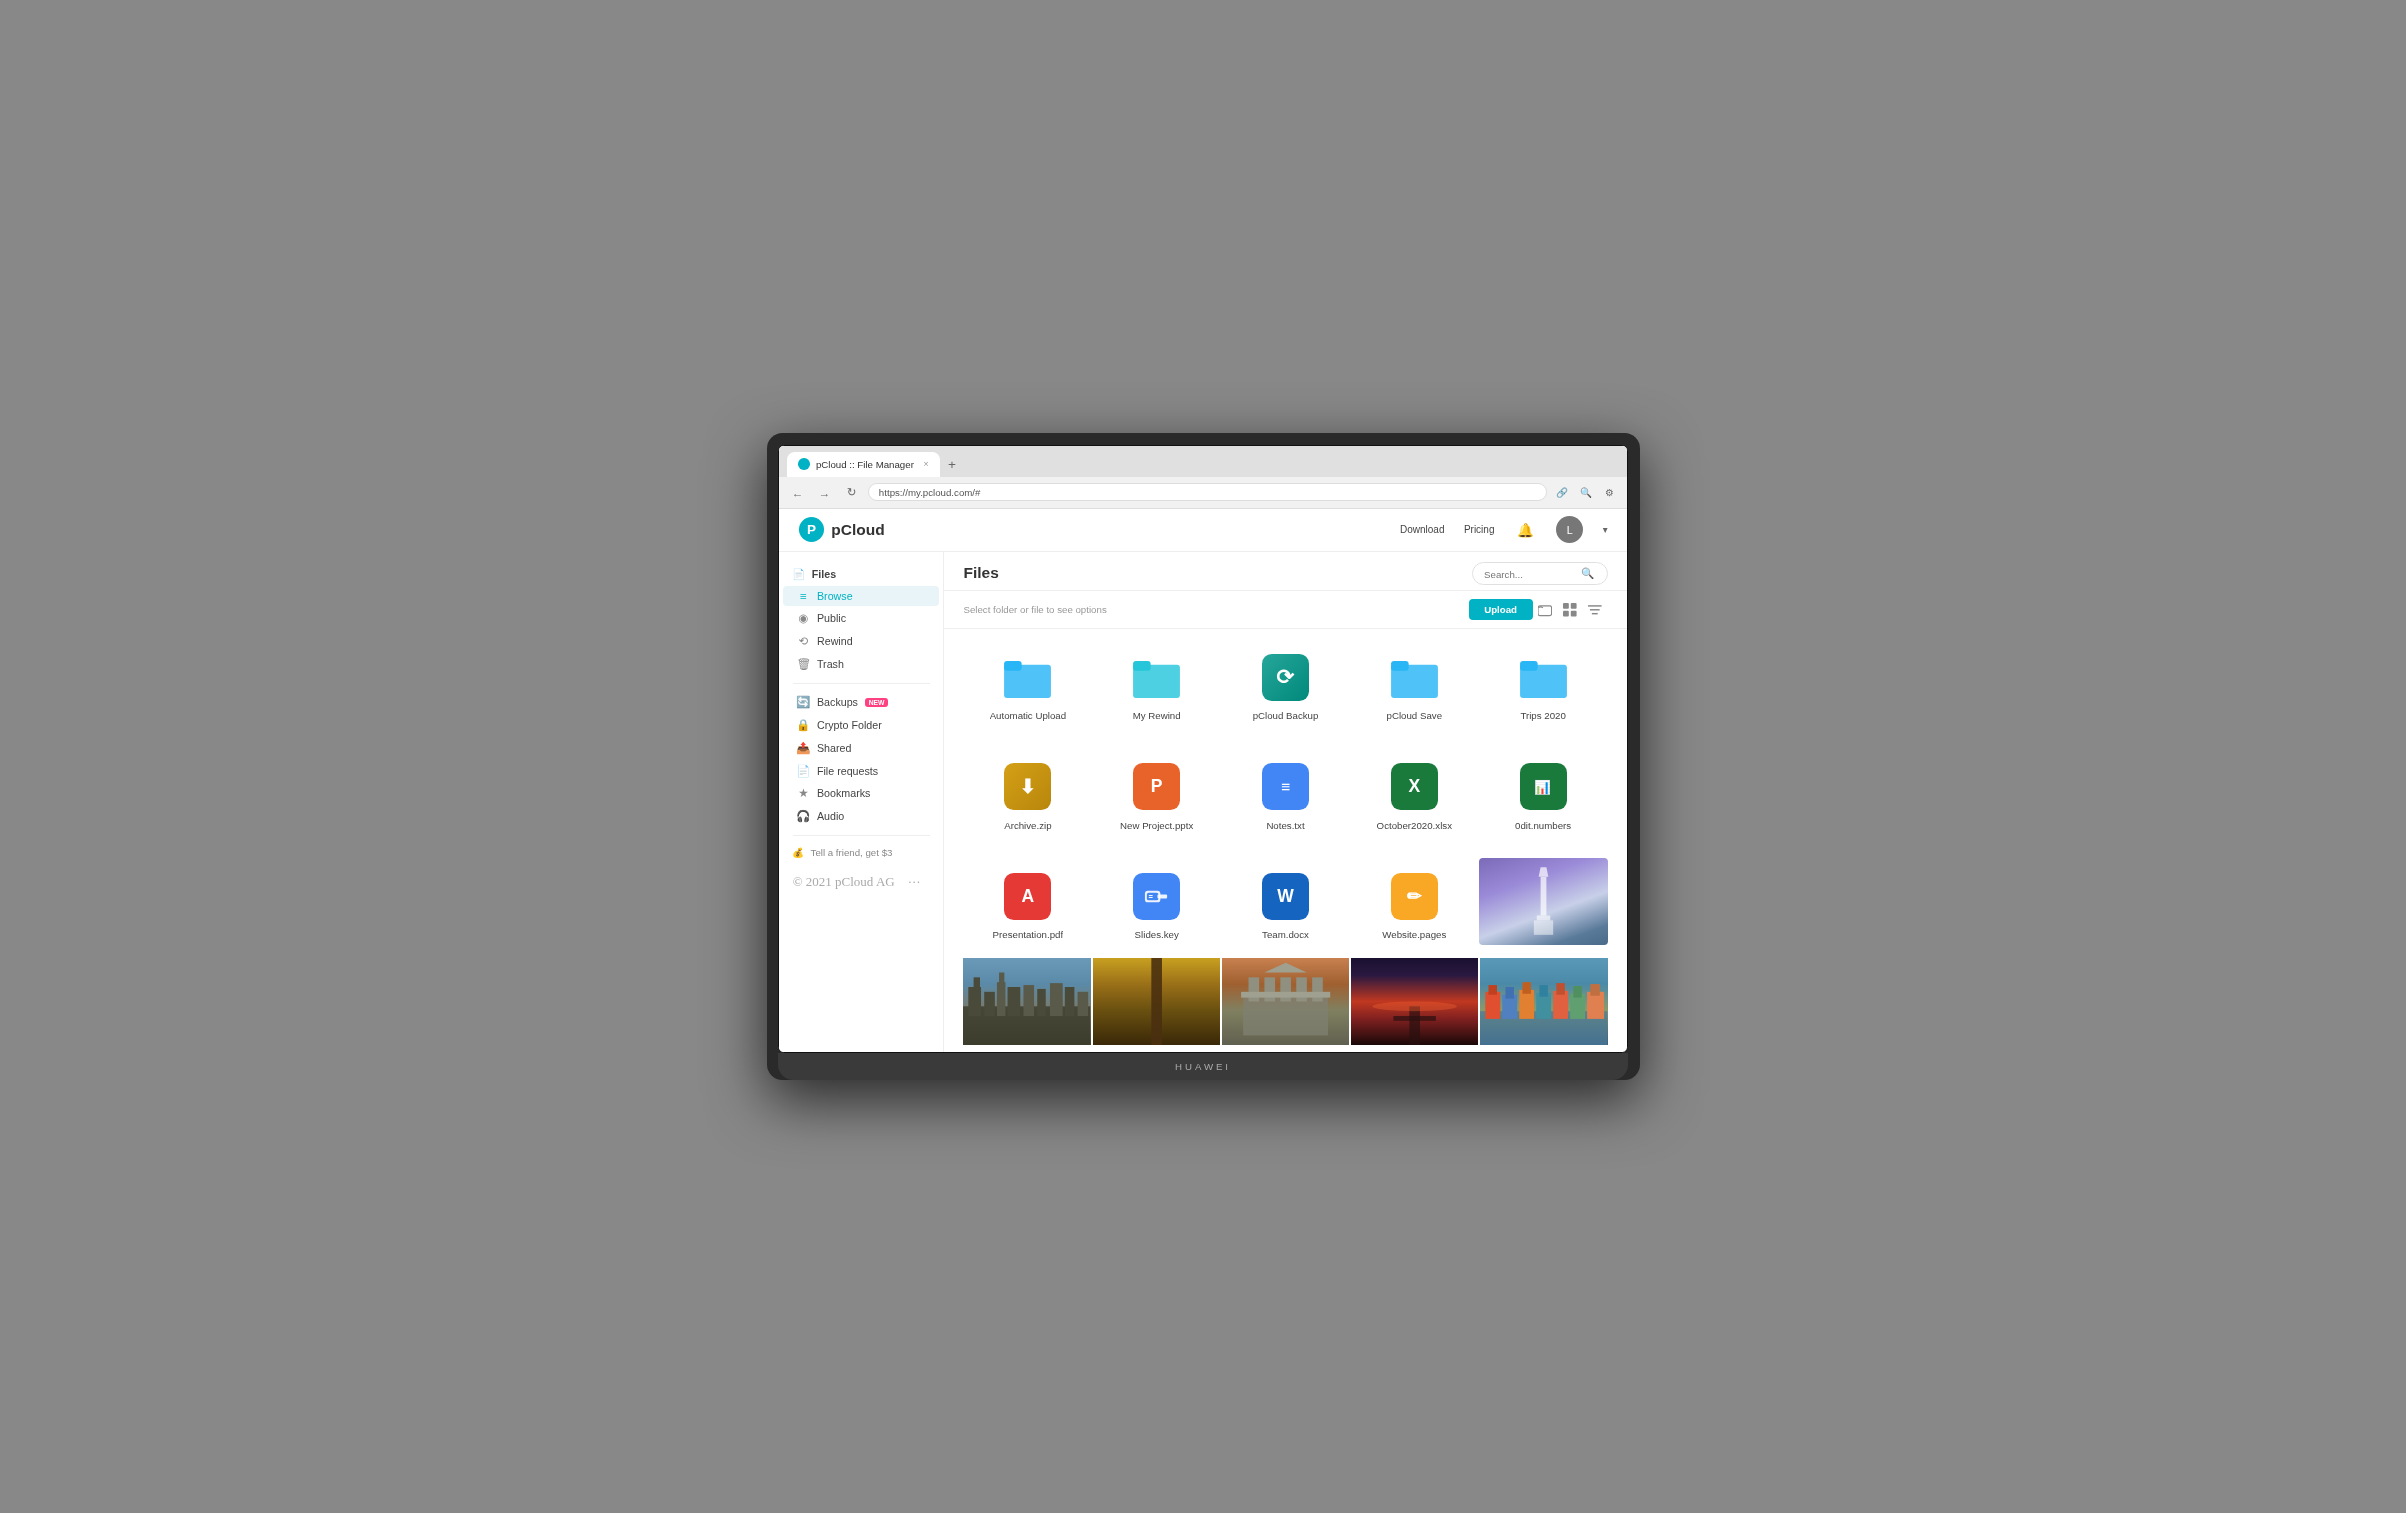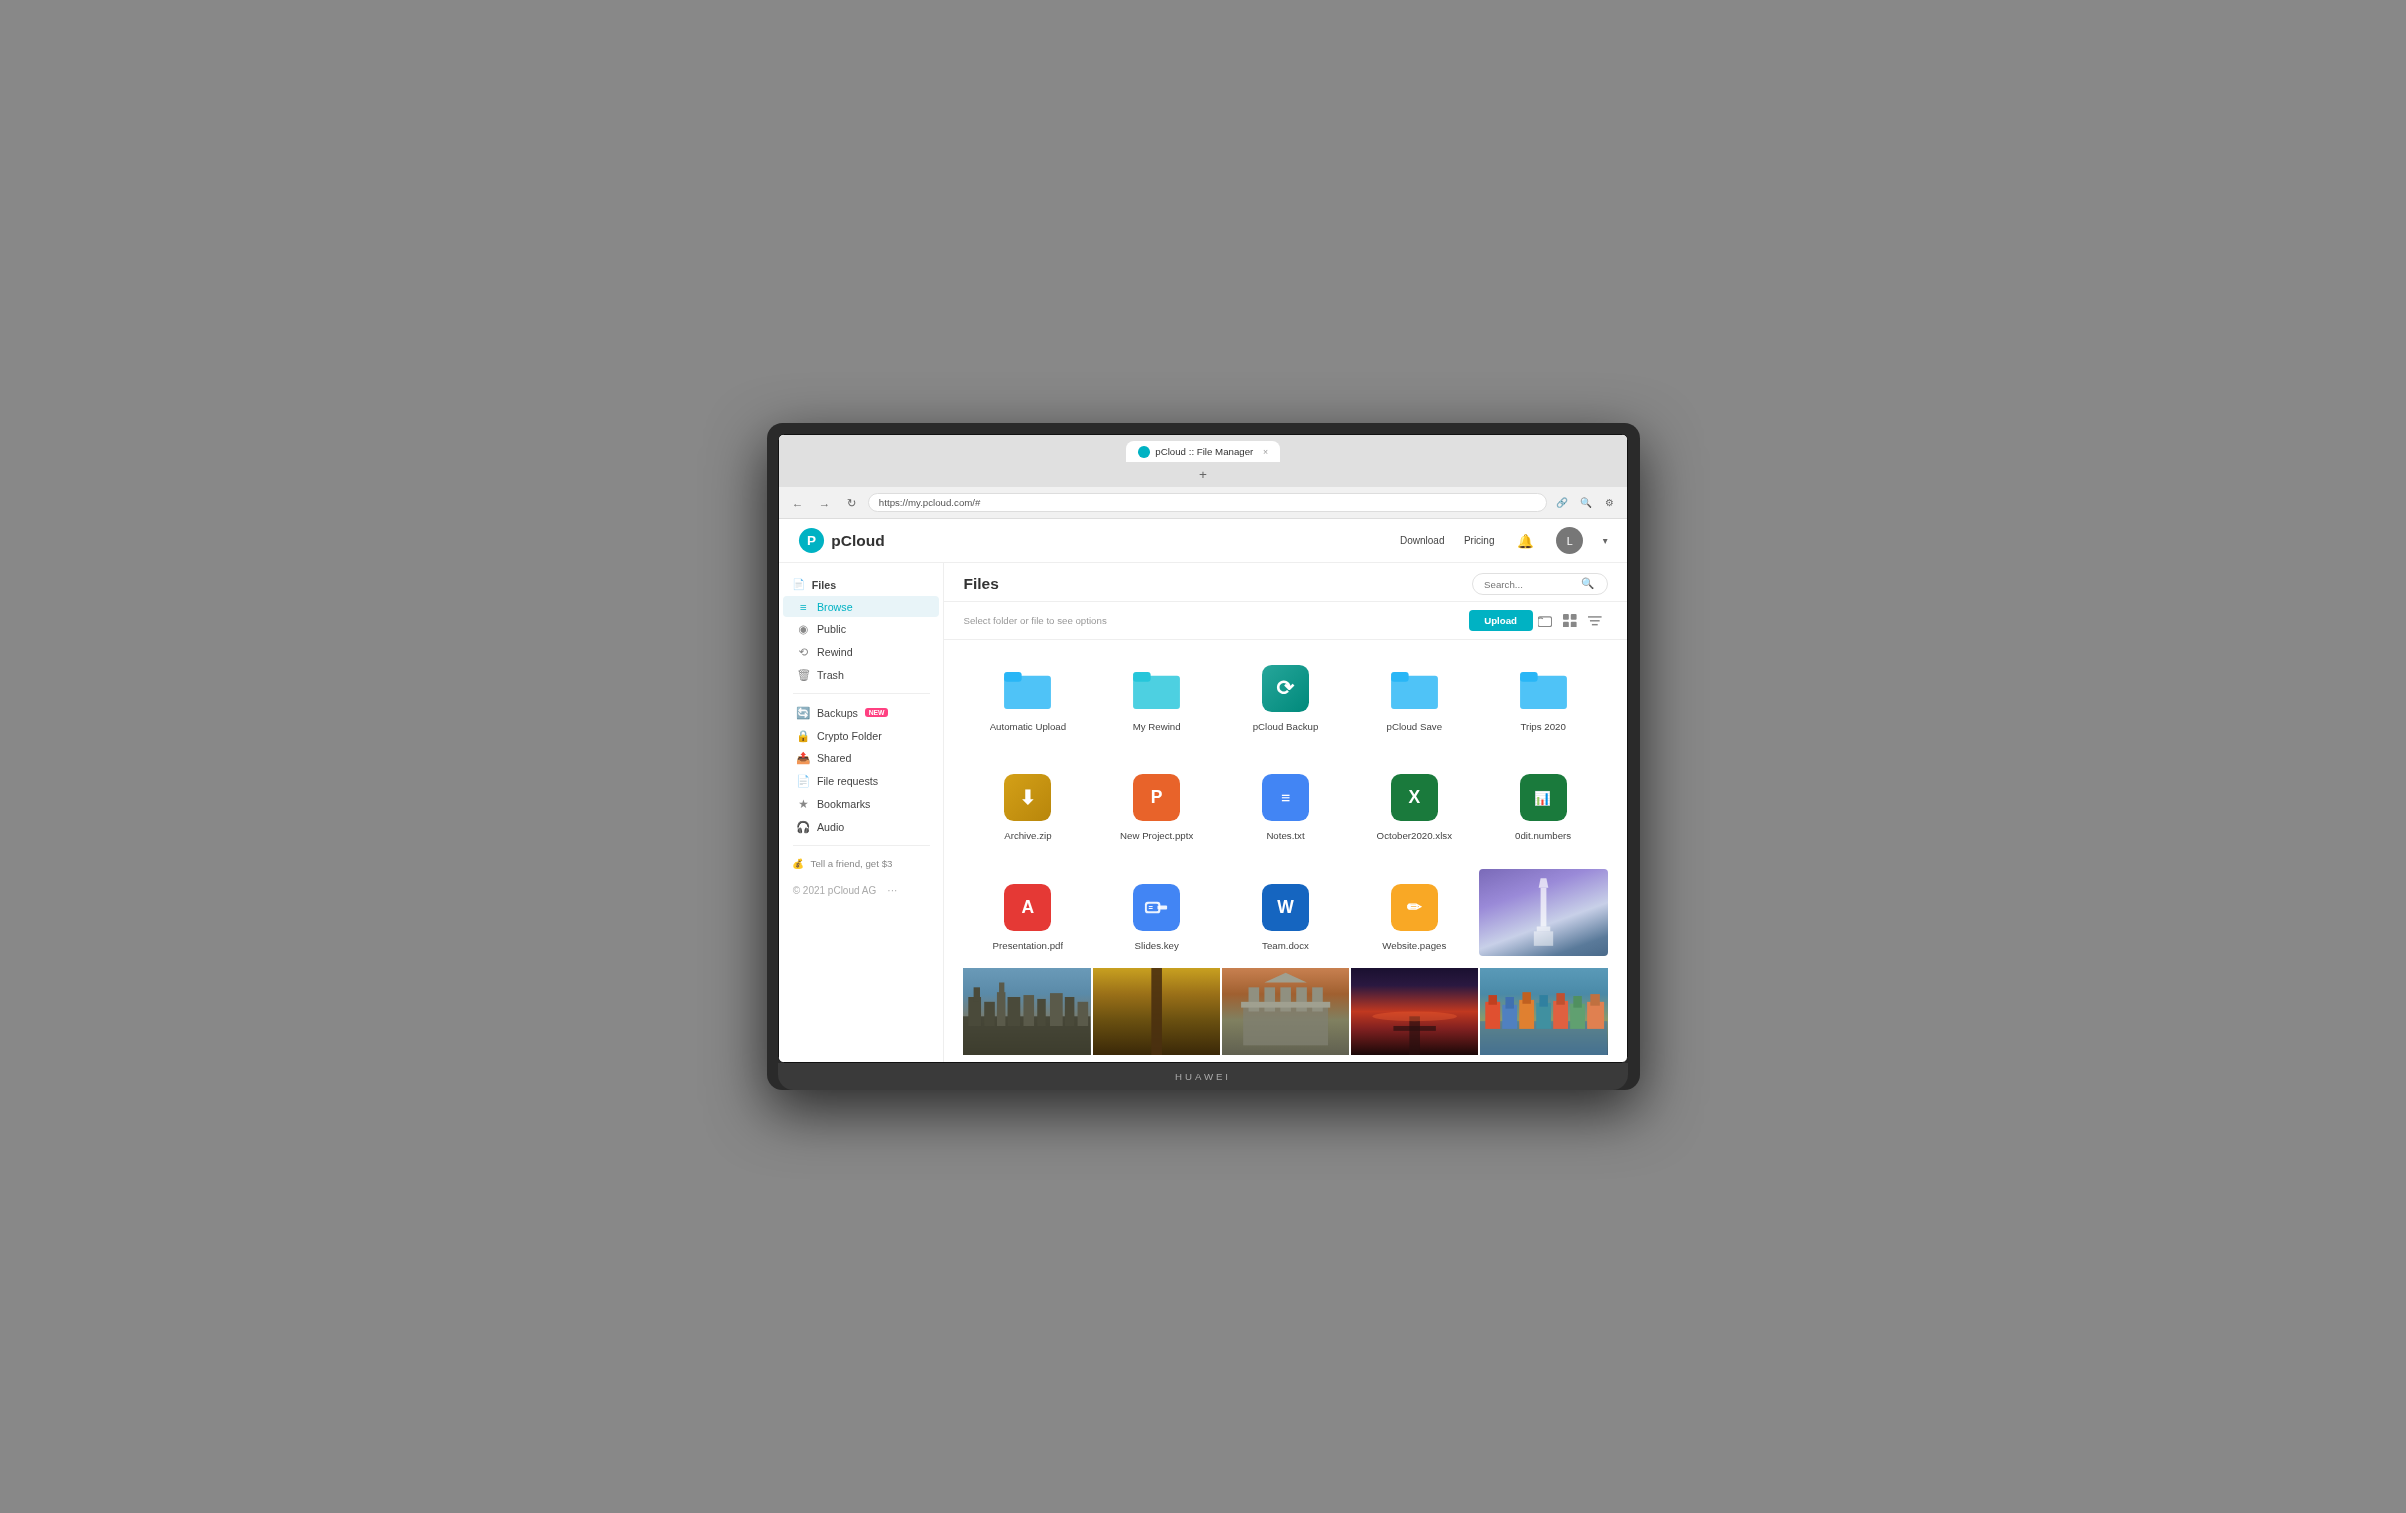--- a/index.html
+++ b/index.html
@@ -28,24 +28,22 @@
     }
 
     
     .browser-chrome {
       background: #f1f1f1;
       border-bottom: 1px solid #ddd;
     }
 
     .browser-tabs {
       display: flex;
-      align-items: center;
       padding: 5.8px 7.8px 0;
       background: #e0e0e0;
-      flex-direction: column;
     }
 
     .browser-tab {
       background: #fff;
       border-radius: 7.8px 7.8px 0 0;
       padding: 4.9px 11.6px;
       font-size: 9.7px;
       color: #333;
       display: flex;
       align-items: center;
@@ -244,23 +242,24 @@
     }
 
     .sidebar-divider {
       height: 1px;
       background: #eee;
       margin: 7.8px 13.6px;
     }
 
     .sidebar-footer {
       padding: 7.8px 13.6px;
-      font-size: 10px;
+      font-size: 13px;
       color: #aaa;
       margin-top: 3.9px;
+      font-family: Liberation Serif, serif;
     }
 
     .tell-friend {
       display: flex;
       align-items: center;
       gap: 5.8px;
       padding: 3.9px 13.6px;
       font-size: 9.7px;
       color: #888;
       cursor: pointer;

